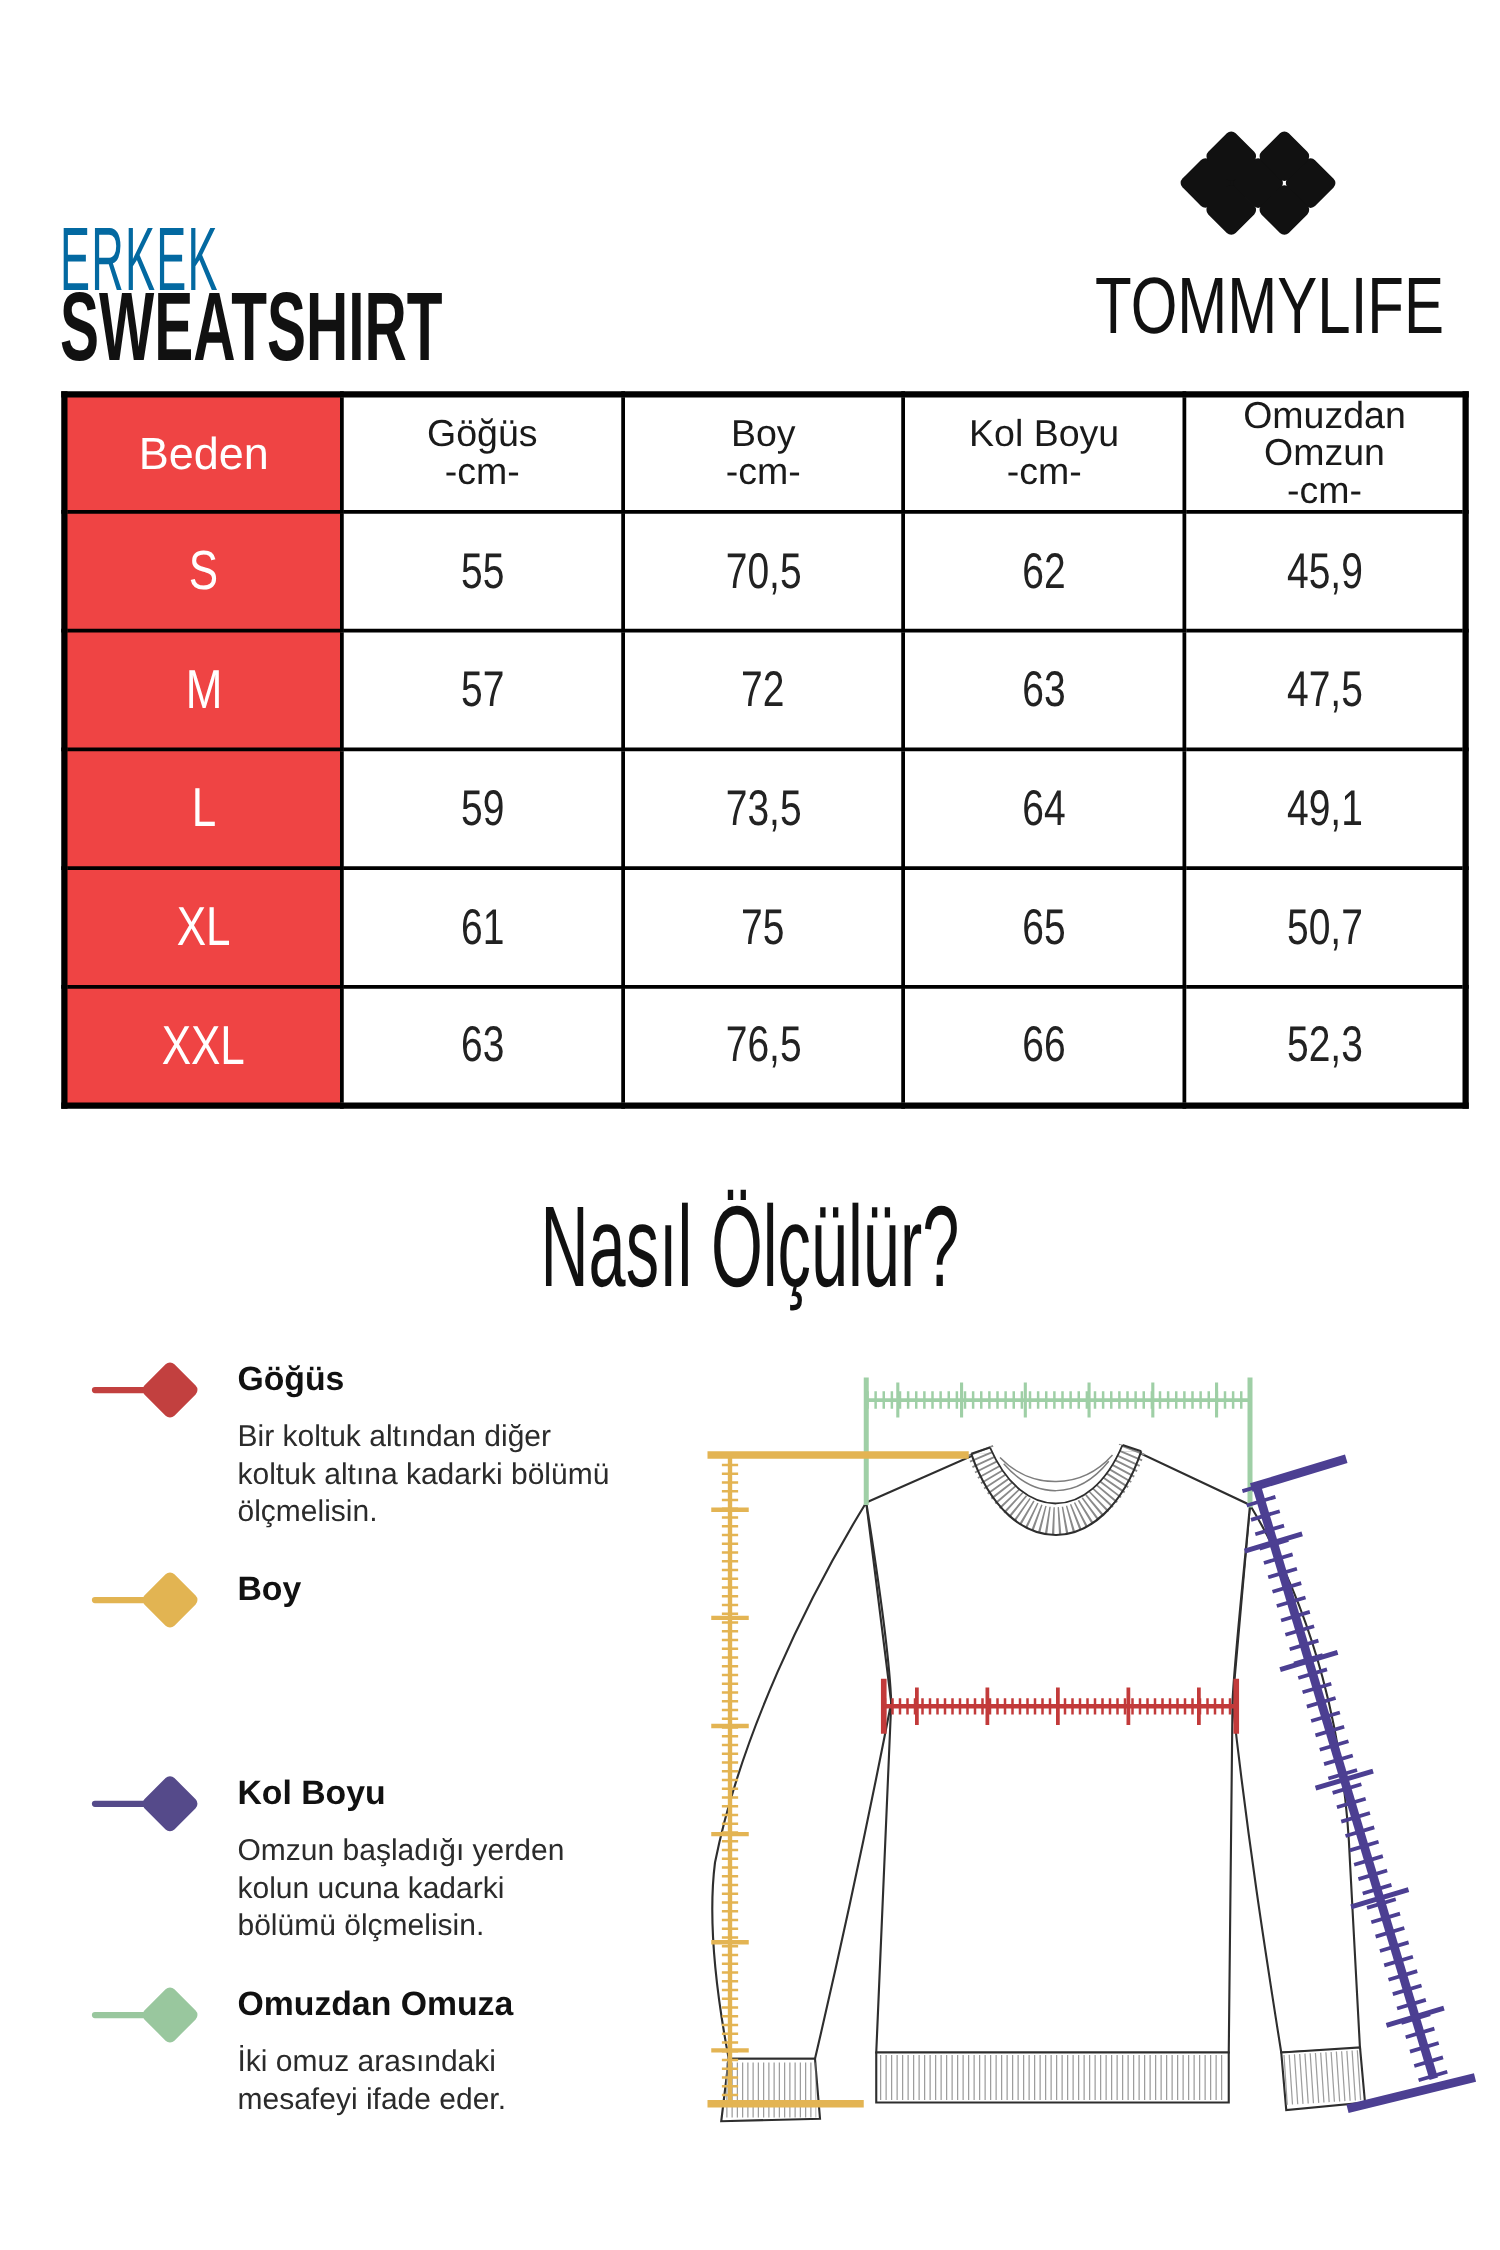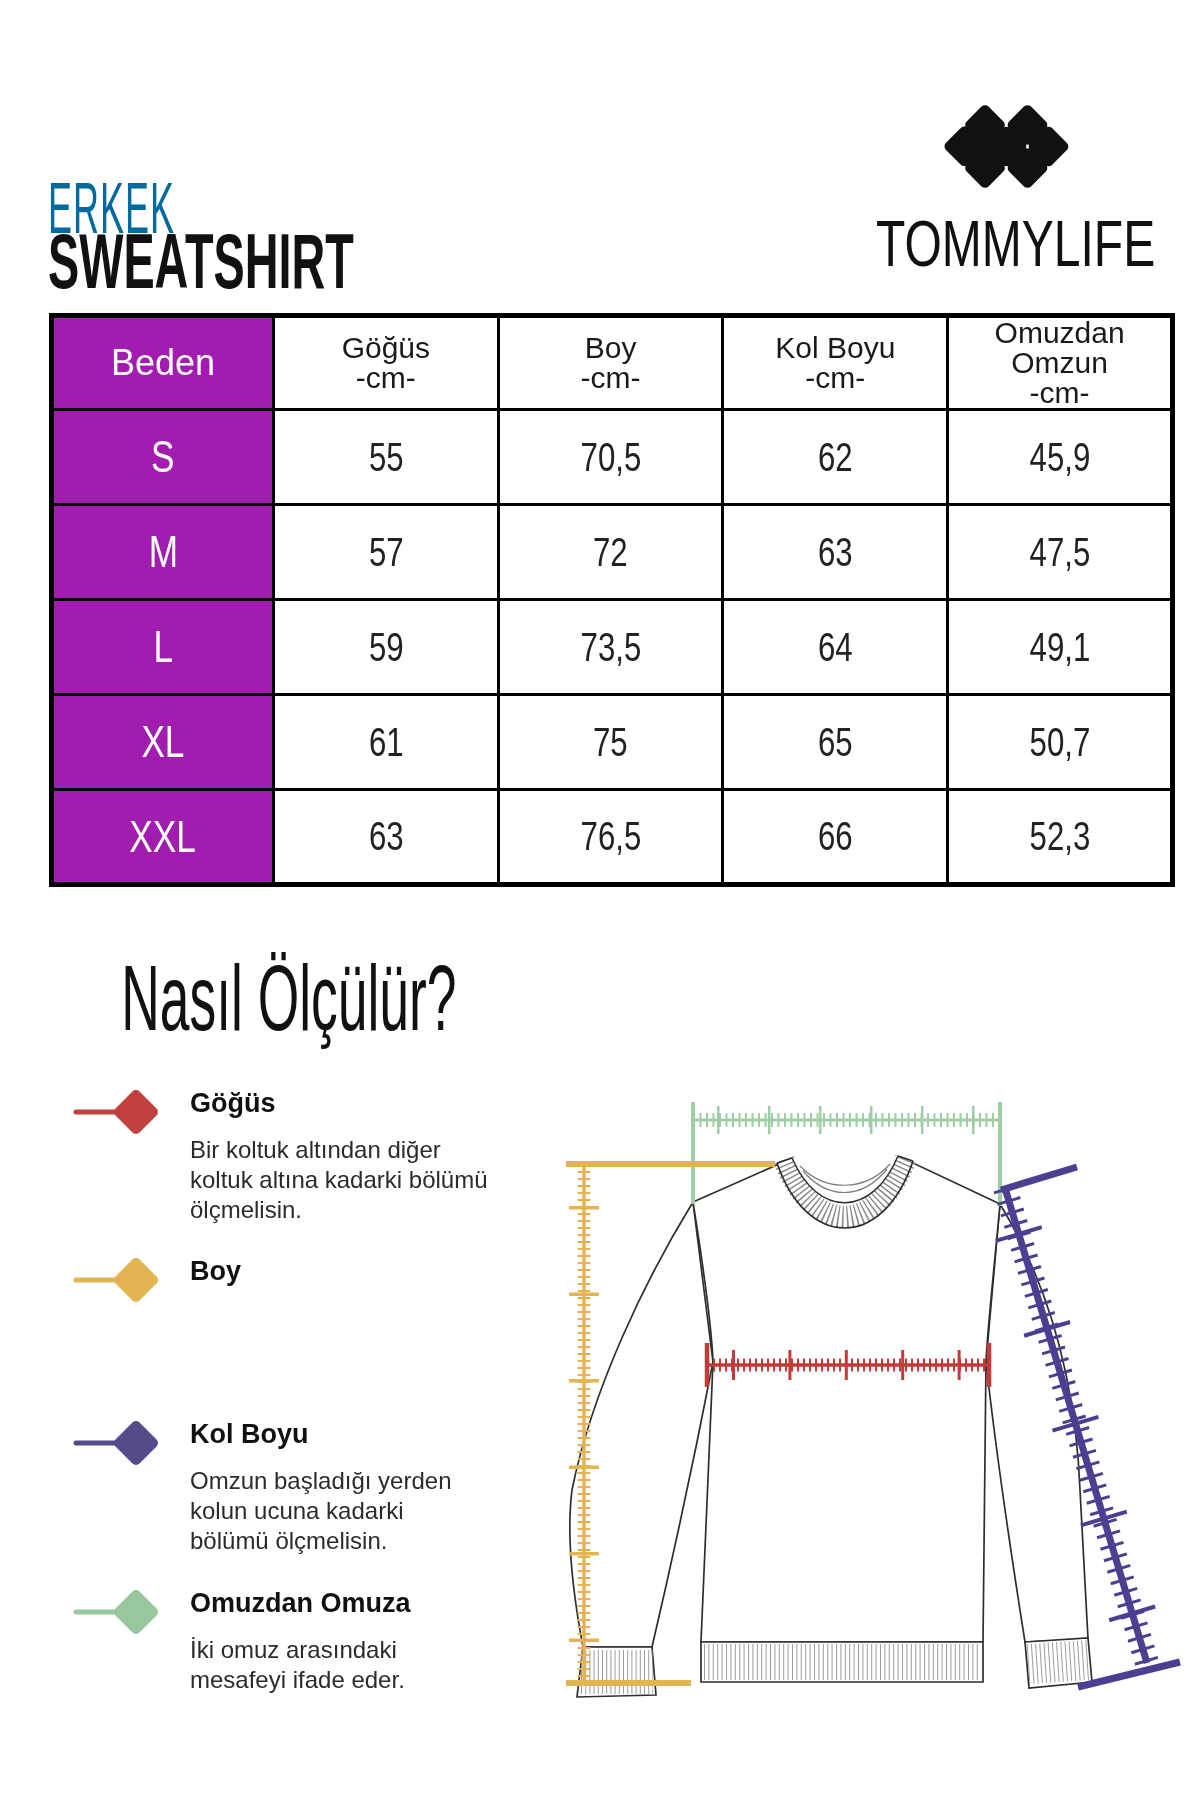--- a/index.html
+++ b/index.html
@@ -13,29 +13,29 @@
   .sx75{transform:scaleX(.75);} .sx78{transform:scaleX(.78);} .sx80{transform:scaleX(.80);}
   
   .t-category{left:48px;top:138px;font-size:72px;line-height:72px;color:#0369a1;letter-spacing:2px;margin-top:34px;}
   .t-product{left:48px;top:222px;font-size:78px;line-height:78px;font-weight:bold;color:#111;}
   .t-brand{right:45px;top:212px;font-size:64px;line-height:64px;font-weight:normal;color:#111;transform-origin:right center;}
   
   table.size{position:absolute;left:49px;top:313px;width:1126px;height:570px;
              border-collapse:collapse;table-layout:fixed;}
   table.size td{border:3px solid #000;text-align:center;vertical-align:middle;padding:0;}
   table.size{border:5px solid #000;}
-  td.dark{background:#a21caf;color:#fff;}
+  td.dark{background:#ef4444;color:#fff;}
   tr.hdr{height:92px;}
   tr.datarow{height:95px;}
   .hcell{font-size:30px;line-height:30px;color:#1a1a1a;white-space:pre-line;}
   .corner{font-size:36px;color:#fff;}
   .sizelabel{font-size:44px;color:#fff;}
   .num{font-size:40px;color:#222;}
   
-  .how-title{left:0;top:948px;width:1200px;text-align:left;font-size:92px;line-height:100px;color:#111;}
+  .how-title{left:0;top:948px;width:1200px;text-align:center;font-size:92px;line-height:100px;color:#111;}
   
   .legend-item{position:absolute;left:70px;width:420px;}
   .legend-item .marker{position:absolute;left:0;top:0;}
   .legend-text{position:absolute;left:120px;top:10px;}
   .legend-title{font-size:27px;line-height:32px;font-weight:bold;color:#111;}
   .legend-desc{font-size:24px;line-height:30px;color:#2b2b2b;white-space:pre-line;margin-top:16px;}
 </style>
 </head>
 <body>
 

